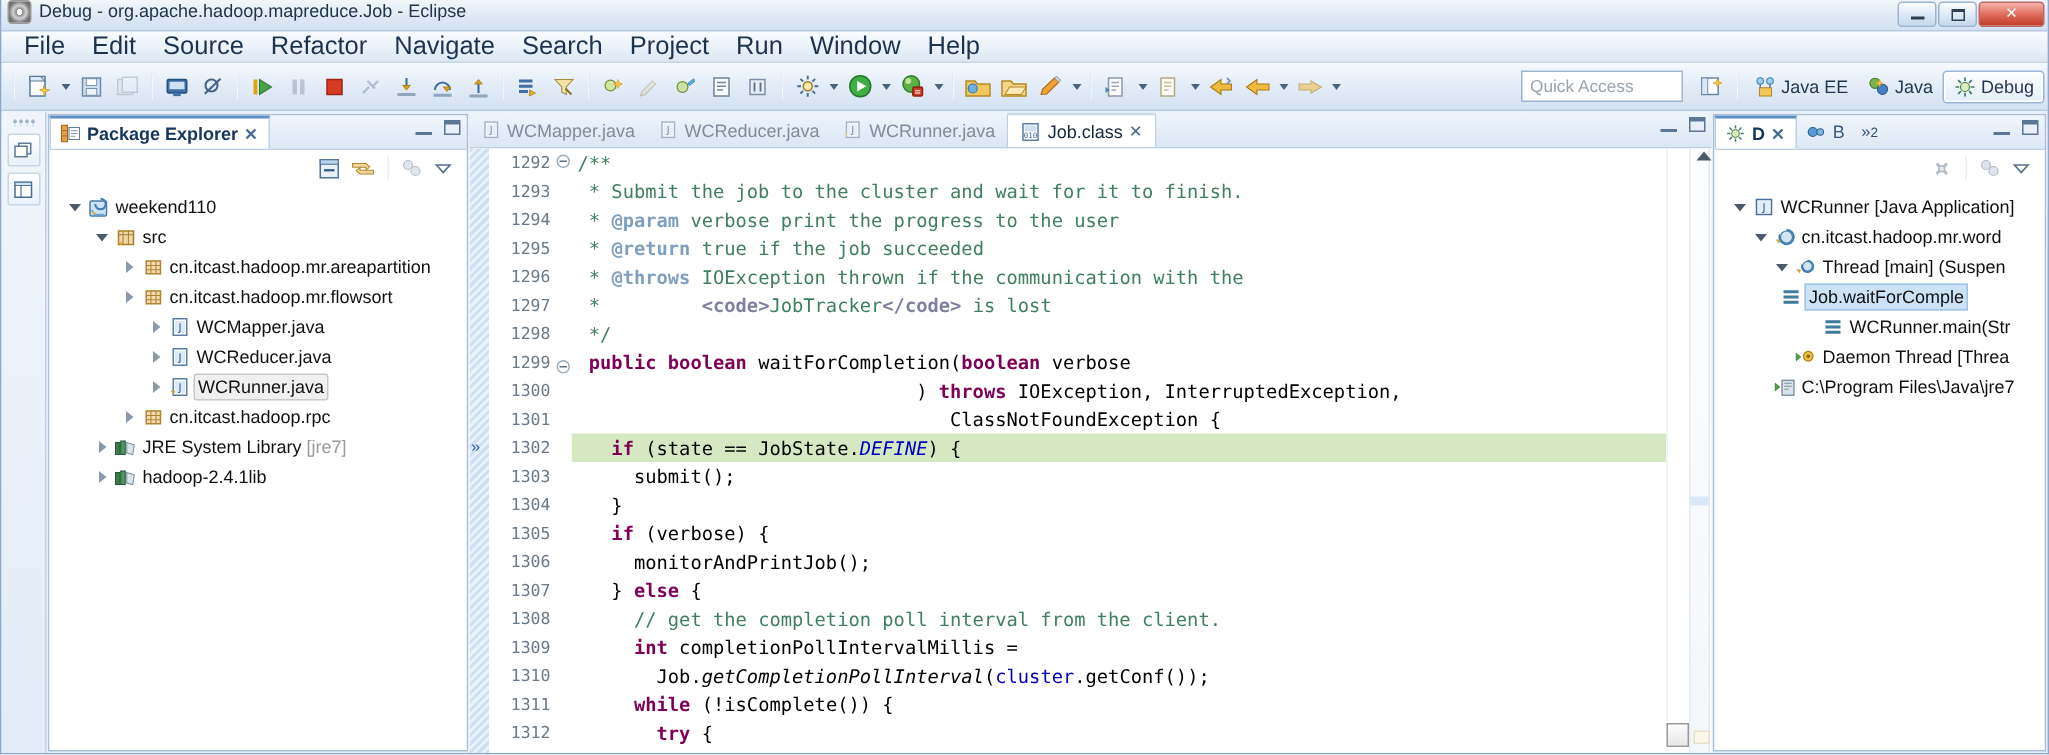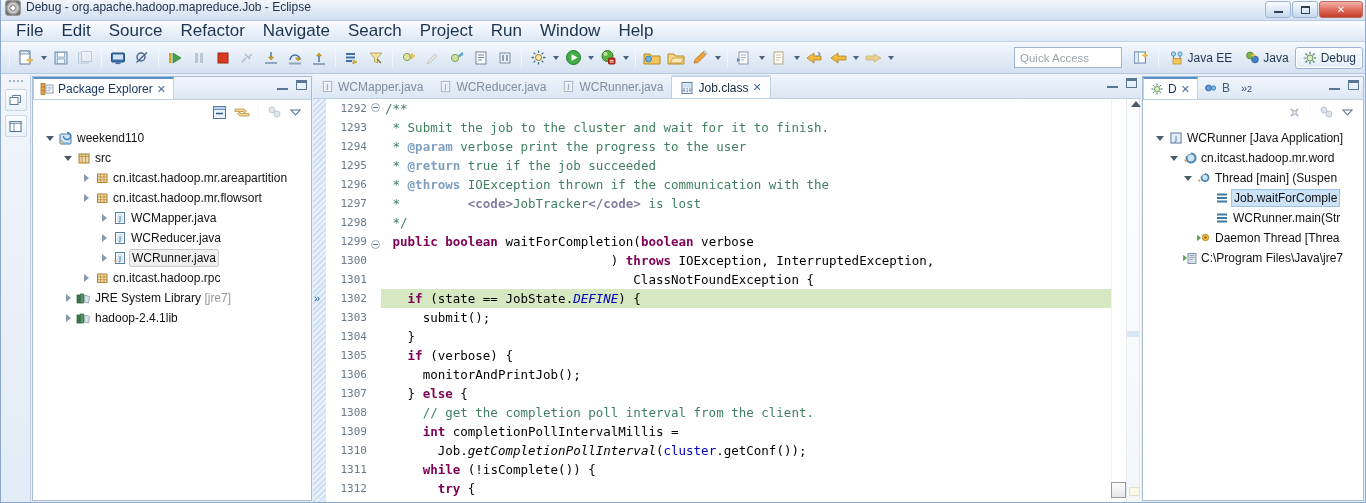--- a/index.html
+++ b/index.html
@@ -168,21 +168,21 @@
   }
   .view-tab {
     display: flex; align-items: center; gap: 4px;
     height: 22px; padding: 0 7px 0 6px;
     font-size: 12px; color: #15355c; white-space: nowrap;
   }
   .view-tab.active {
     background: #ffffff;
     border: 1px solid #bccfe3; border-bottom: none;
     border-top: 2px solid #5d8fc7;
-    font-weight: normal;
+    font-weight: bold;
   }
   .view-tab.inactive { color: #3d5a7c; }
   .tab-close { color: #4a6b90; font-size: 11px; }
   .view-ctrl {
     position: absolute; right: 4px; top: 3px;
     display: flex; align-items: center; gap: 8px;
   }
   .icon-min { width: 11px; height: 9px; border-bottom: 2px solid #5a7694; }
   .icon-max { width: 11px; height: 10px; border: 1px solid #5a7694; border-top-width: 3px; }
 
@@ -1084,21 +1084,21 @@
             <span class="ticon">
               <svg width="14" height="14" viewBox="0 0 14 14">
                 <circle cx="8" cy="6.5" r="3.2" fill="#cfe4f5" stroke="#4a7ba8" stroke-width="0.8"></circle>
                 <path d="M8 2.8a3.8 3.8 0 11-3.5 2.4" fill="none" stroke="#3d7fb5" stroke-width="1.2"></path>
                 <path d="M1 8.6l2.4 0.4-0.8 1.8z" fill="#e8b03a" stroke="#a87c12" stroke-width="0.3"></path>
               </svg>
             </span>
             <span class="tree-label">Thread [main] (Suspen</span>
           </div>
 
-          <div class="tree-row" style="padding-left:56px">
+          <div class="tree-row" style="padding-left:28px">
             <span class="twisty"></span>
             <span class="ticon">
               <svg width="14" height="12" viewBox="0 0 14 12">
                 <rect x="2" y="1.5" width="10" height="2" fill="#3f7a9f"></rect>
                 <rect x="2" y="5" width="10" height="2" fill="#3f7a9f"></rect>
                 <rect x="2" y="8.5" width="10" height="2" fill="#3f7a9f"></rect>
               </svg>
             </span>
             <span class="tree-label sel-blue">Job.waitForComple</span>
           </div>

